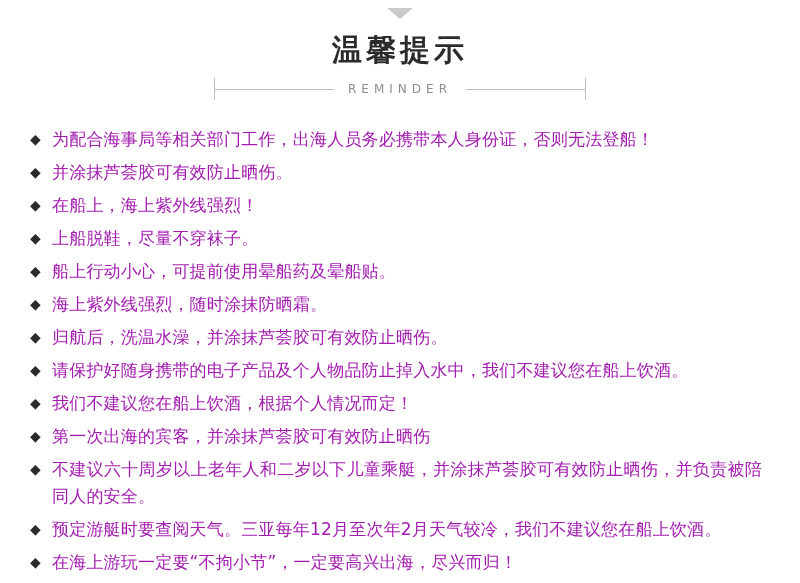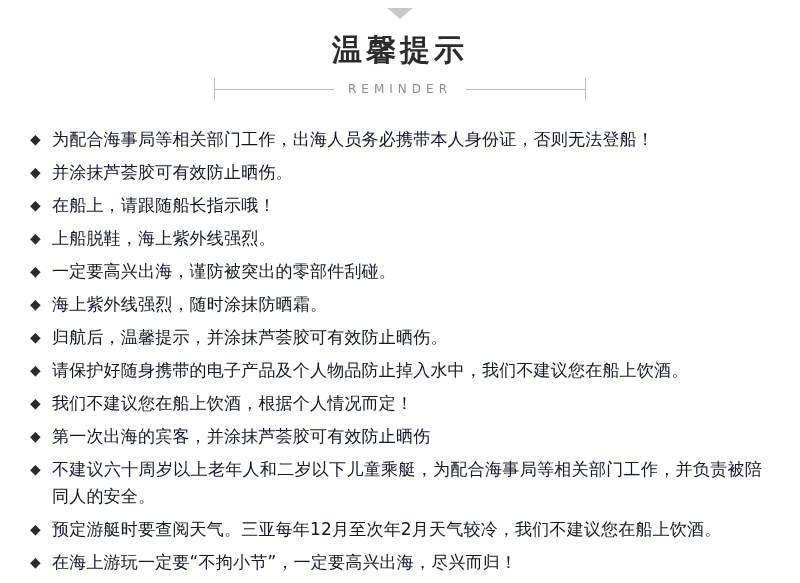--- a/index.html
+++ b/index.html
@@ -109,21 +109,21 @@
     font-size: 14px;
     line-height: 27px;
     color: #2b2b2b;
     text-align: left;
     user-select: none;
   }
   .item-text {
     flex: 1 1 auto;
     font-size: 17px;
     line-height: 27px;
-    color: #0f172a;
+    color: #a21caf;
     letter-spacing: 0.2px;
     font-family: "DejaVu Sans", "Liberation Sans", sans-serif;
     text-align: justify;
   }
 </style>
 </head>
 <body>
 
 <div class="page">
 
@@ -144,53 +144,53 @@
       <div class="item">
         <span class="bullet">◆</span>
         <span class="item-text">为配合海事局等相关部门工作，出海人员务必携带本人身份证，否则无法登船！</span>
       </div>
       <div class="item">
         <span class="bullet">◆</span>
         <span class="item-text">并涂抹芦荟胶可有效防止晒伤。</span>
       </div>
       <div class="item">
         <span class="bullet">◆</span>
-        <span class="item-text">在船上，请跟随船长指示哦！</span>
-      </div>
-      <div class="item">
-        <span class="bullet">◆</span>
-        <span class="item-text">上船脱鞋，海上紫外线强烈。</span>
-      </div>
-      <div class="item">
-        <span class="bullet">◆</span>
-        <span class="item-text">一定要高兴出海，谨防被突出的零部件刮碰。</span>
+        <span class="item-text">在船上，海上紫外线强烈！</span>
+      </div>
+      <div class="item">
+        <span class="bullet">◆</span>
+        <span class="item-text">上船脱鞋，尽量不穿袜子。</span>
+      </div>
+      <div class="item">
+        <span class="bullet">◆</span>
+        <span class="item-text">船上行动小心，可提前使用晕船药及晕船贴。</span>
       </div>
       <div class="item">
         <span class="bullet">◆</span>
         <span class="item-text">海上紫外线强烈，随时涂抹防晒霜。</span>
       </div>
       <div class="item">
         <span class="bullet">◆</span>
-        <span class="item-text">归航后，温馨提示，并涂抹芦荟胶可有效防止晒伤。</span>
+        <span class="item-text">归航后，洗温水澡，并涂抹芦荟胶可有效防止晒伤。</span>
       </div>
       <div class="item">
         <span class="bullet">◆</span>
         <span class="item-text">请保护好随身携带的电子产品及个人物品防止掉入水中，我们不建议您在船上饮酒。</span>
       </div>
       <div class="item">
         <span class="bullet">◆</span>
         <span class="item-text">我们不建议您在船上饮酒，根据个人情况而定！</span>
       </div>
       <div class="item">
         <span class="bullet">◆</span>
         <span class="item-text">第一次出海的宾客，并涂抹芦荟胶可有效防止晒伤</span>
       </div>
       <div class="item">
         <span class="bullet">◆</span>
-        <span class="item-text">不建议六十周岁以上老年人和二岁以下儿童乘艇，为配合海事局等相关部门工作，并负责被陪同人的安全。</span>
+        <span class="item-text">不建议六十周岁以上老年人和二岁以下儿童乘艇，并涂抹芦荟胶可有效防止晒伤，并负责被陪同人的安全。</span>
       </div>
       <div class="item">
         <span class="bullet">◆</span>
         <span class="item-text">预定游艇时要查阅天气。三亚每年12月至次年2月天气较冷，我们不建议您在船上饮酒。</span>
       </div>
       <div class="item">
         <span class="bullet">◆</span>
         <span class="item-text">在海上游玩一定要“不拘小节”，一定要高兴出海，尽兴而归！</span>
       </div>
     </div>

